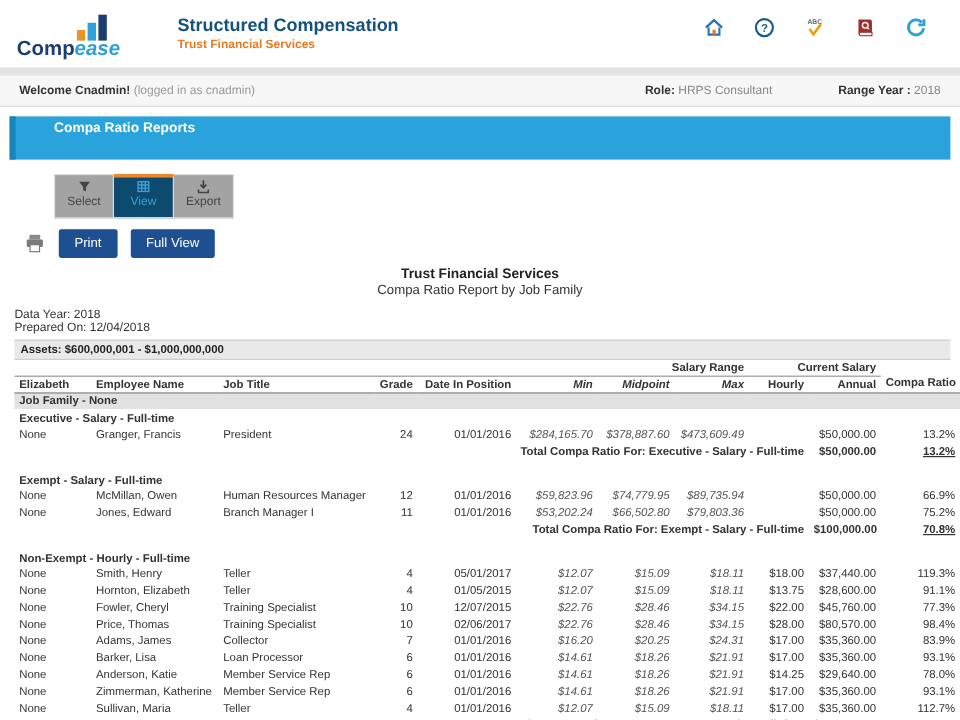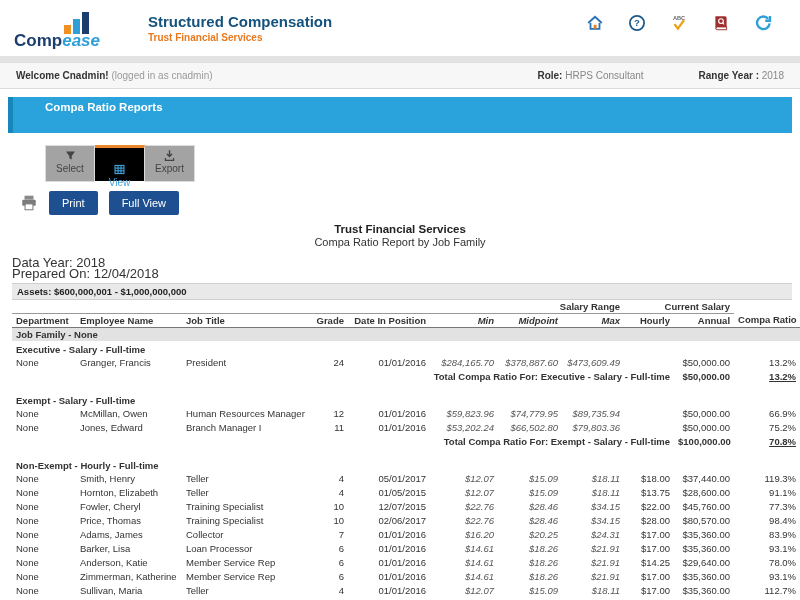--- a/index.html
+++ b/index.html
@@ -38,33 +38,33 @@
   }
   
   .tabs { display:flex; margin:12px 0 0 45px; }
   .tab {
     width:50px; height:37px; background:#a3a3a3; border:1px solid #dcdcdc; border-left:none;
     text-align:center; font-size:10px; color:#444; padding-top:3px; cursor:pointer;
   }
   .tab:first-child { border-left:1px solid #dcdcdc; }
   .tab .ticon { height:14px; line-height:14px; }
   .tab.active {
-    background:#000000; border-top:3px solid #e8882a; border-bottom:1px solid #fff;
-    color:#3f9fd8; padding-top:15px;
+    background:#0c4a6e; border-top:3px solid #e8882a; border-bottom:1px solid #fff;
+    color:#3f9fd8; padding-top:1px;
   }
   
   .toolbar { display:flex; align-items:center; gap:11px; margin:9px 0 0 20px; }
   .btn {
     background:#1d4f91; color:#fff; font-size:11px; padding:6px 13px; border:none;
     border-radius:2px; cursor:pointer; font-family:"Liberation Sans",sans-serif;
   }
   
   .report-company { text-align:center; font-weight:bold; font-size:11.5px; margin-top:8px; color:#222; }
   .report-title  { text-align:center; font-size:11px; color:#333; margin-top:1px; }
-  .report-meta { margin:9px 0 0 12px; font-size:13px; line-height:11px; color:#333; }
+  .report-meta { margin:9px 0 0 12px; font-size:10px; line-height:11px; color:#333; }
   .assets-bar {
     margin:4px 8px 0 12px; background:#e9e9e9; border-top:1px solid #cfcfcf; border-bottom:1px solid #cfcfcf;
     font-weight:bold; font-size:9.5px; padding:2px 5px; color:#222;
   }
   table.report-table {
     margin:1px 8px 0 12px; width:780px; border-collapse:collapse; table-layout:fixed;
     font-size:9.5px; color:#333;
   }
   .report-table td { padding:0 4px; white-space:nowrap; overflow:hidden; }
   thead td { font-weight:bold; }
@@ -220,21 +220,21 @@
       <col style="width:66px">
   </colgroup>
   <thead>
     <tr class="grp">
       <td colspan="5" class="grp-u"></td>
       <td colspan="3" class="grp-c">Salary Range</td>
       <td colspan="2" class="grp-c">Current Salary</td>
       <td></td>
     </tr>
     <tr class="cols">
-      <td class="al">Department</td>
+      <td class="al">Elizabeth</td>
       <td class="al">Employee Name</td>
       <td class="al">Job Title</td>
       <td class="ar">Grade</td>
       <td class="ar">Date In Position</td>
       <td class="ar ital">Min</td>
       <td class="ar ital">Midpoint</td>
       <td class="ar ital">Max</td>
       <td class="ar">Hourly</td>
       <td class="ar">Annual</td>
       <td class="ar">Compa Ratio</td>

